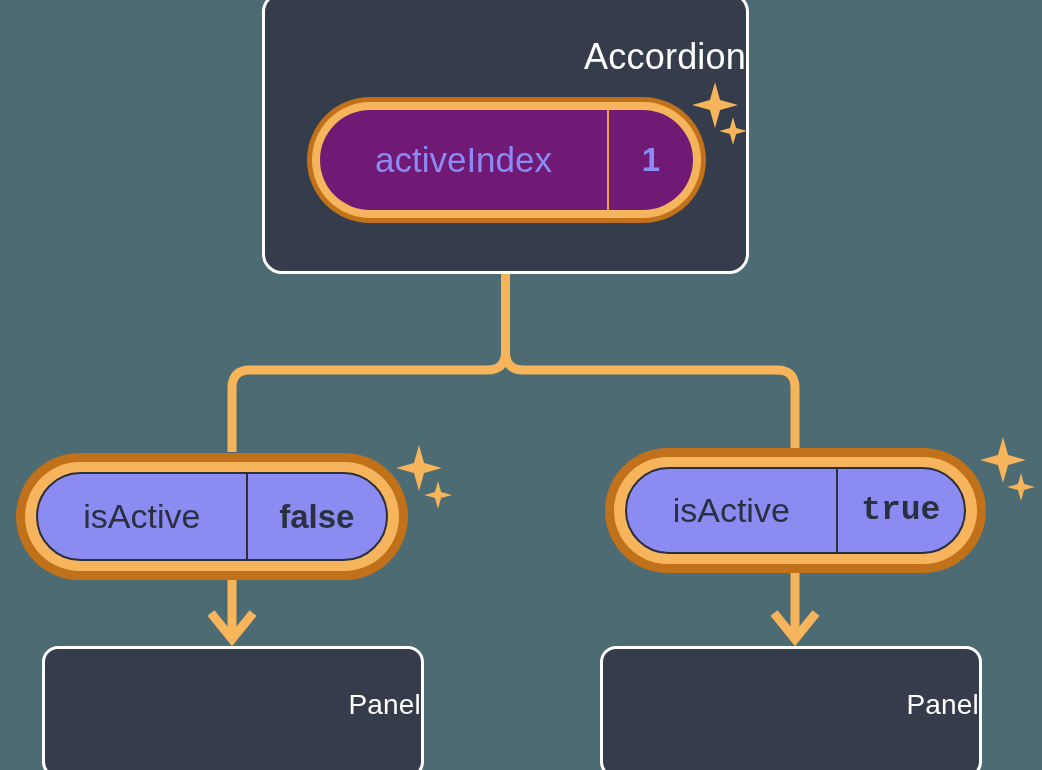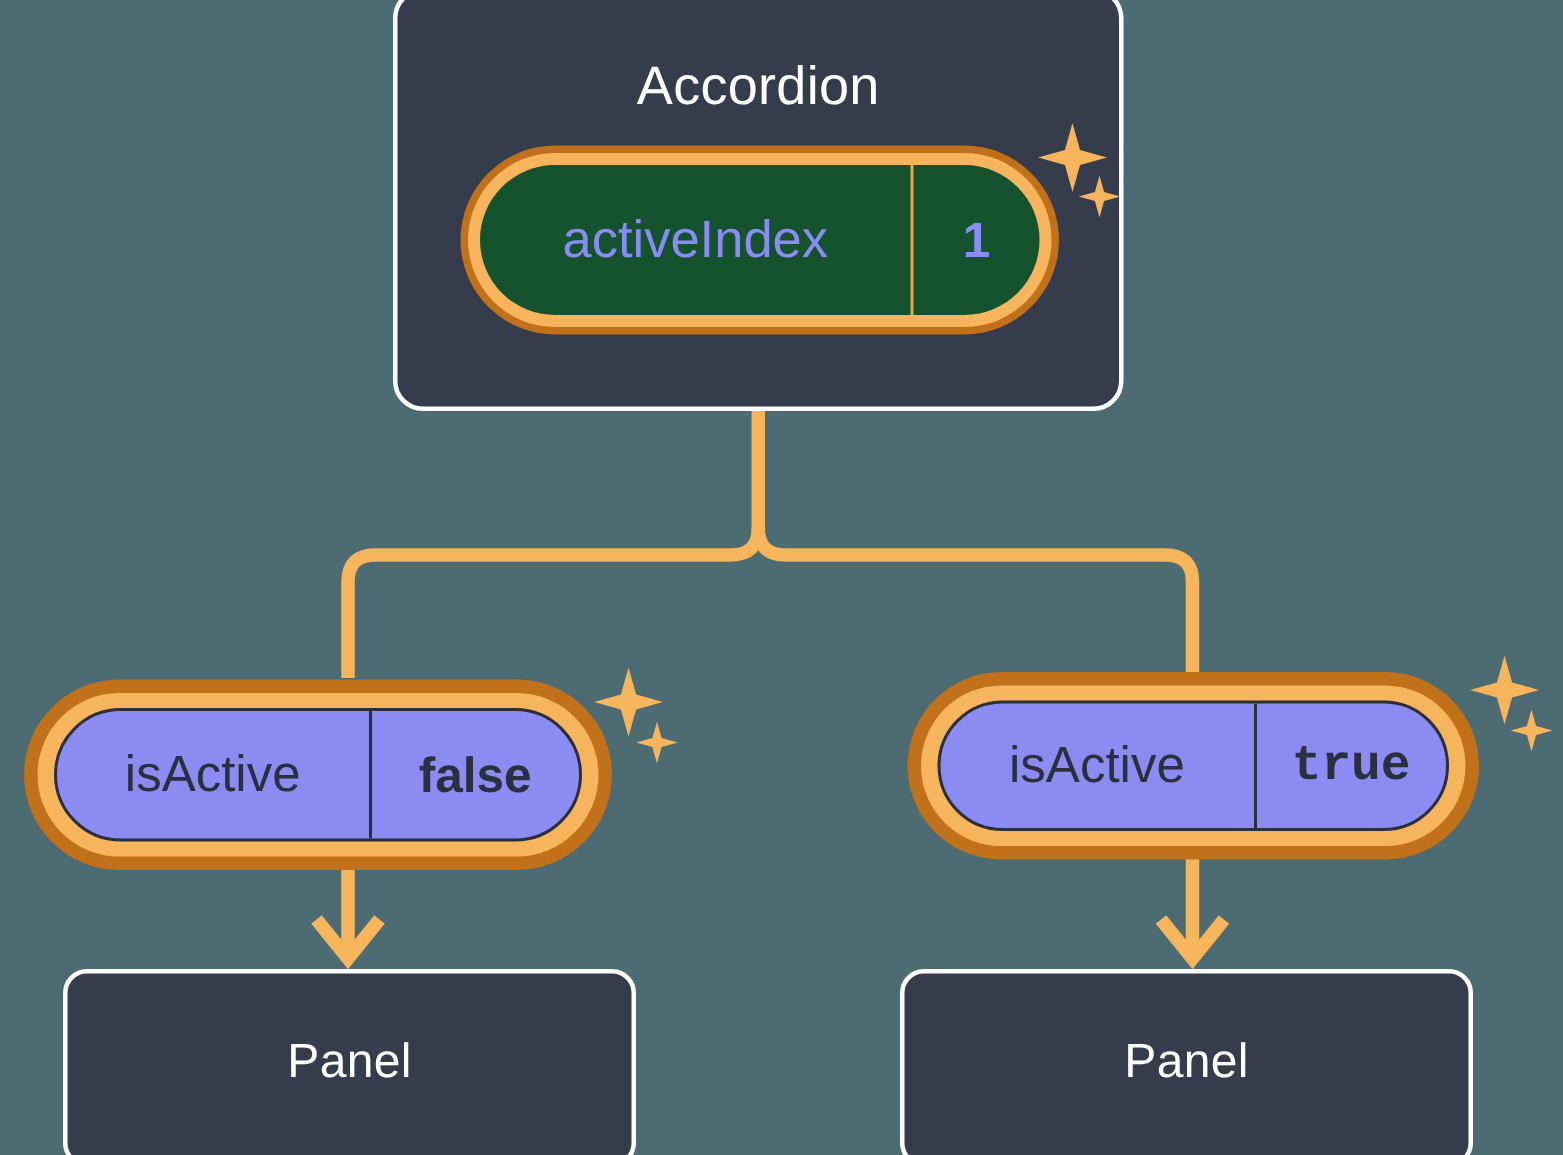--- a/index.html
+++ b/index.html
@@ -31,21 +31,21 @@
     position: absolute;
     background: #353c4c;
     border: 3px solid #ffffff;
     border-radius: 18px;
     box-sizing: border-box;
   }
   .comp-title {
     position: absolute;
     left: 0;
     width: 100%;
-    text-align: center;
+    text-align: right;
     color: #ffffff;
     font-size: 35px;
     font-weight: 400;
     letter-spacing: 0.2px;
     white-space: nowrap;
   }
 
   
   #accordion-card {
     left: 262px;
@@ -61,21 +61,21 @@
 
   
   .panel-card {
     width: 382px;
     height: 132px;
     border-radius: 16px;
     border-width: 3px;
   }
   #panel-left  { left: 42px;  top: 646px; }
   #panel-right { left: 600px; top: 646px; }
-  .panel-title { top: 40px; font-size: 32px; }
+  .panel-title { top: 40px; font-size: 28px; }
 
   
   .pill {
     position: absolute;
     box-sizing: border-box;
     display: flex;
     align-items: stretch;
     border-radius: 999px;
   }
   
@@ -102,21 +102,21 @@
   .pill-key, .pill-val {
     display: flex;
     align-items: center;
     justify-content: center;
     box-sizing: border-box;
     white-space: nowrap;
   }
 
   
   .pill-dark .pill-body {
-    background: #14532d;
+    background: #701a75;
     border: 0;
   }
   .pill-dark .pill-key {
     color: #8b8bf5;
     font-size: 35px;
     font-weight: 400;
   }
   .pill-dark .pill-val {
     color: #8b8bf5;
     font-size: 33px;

